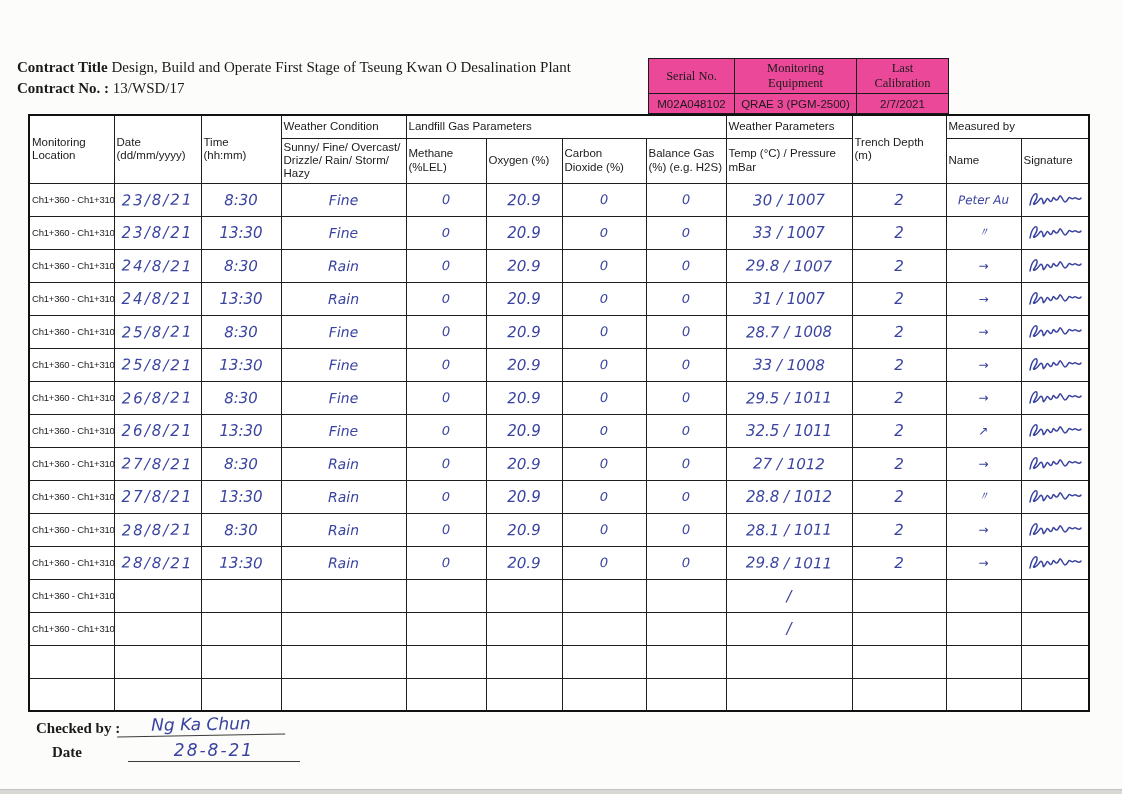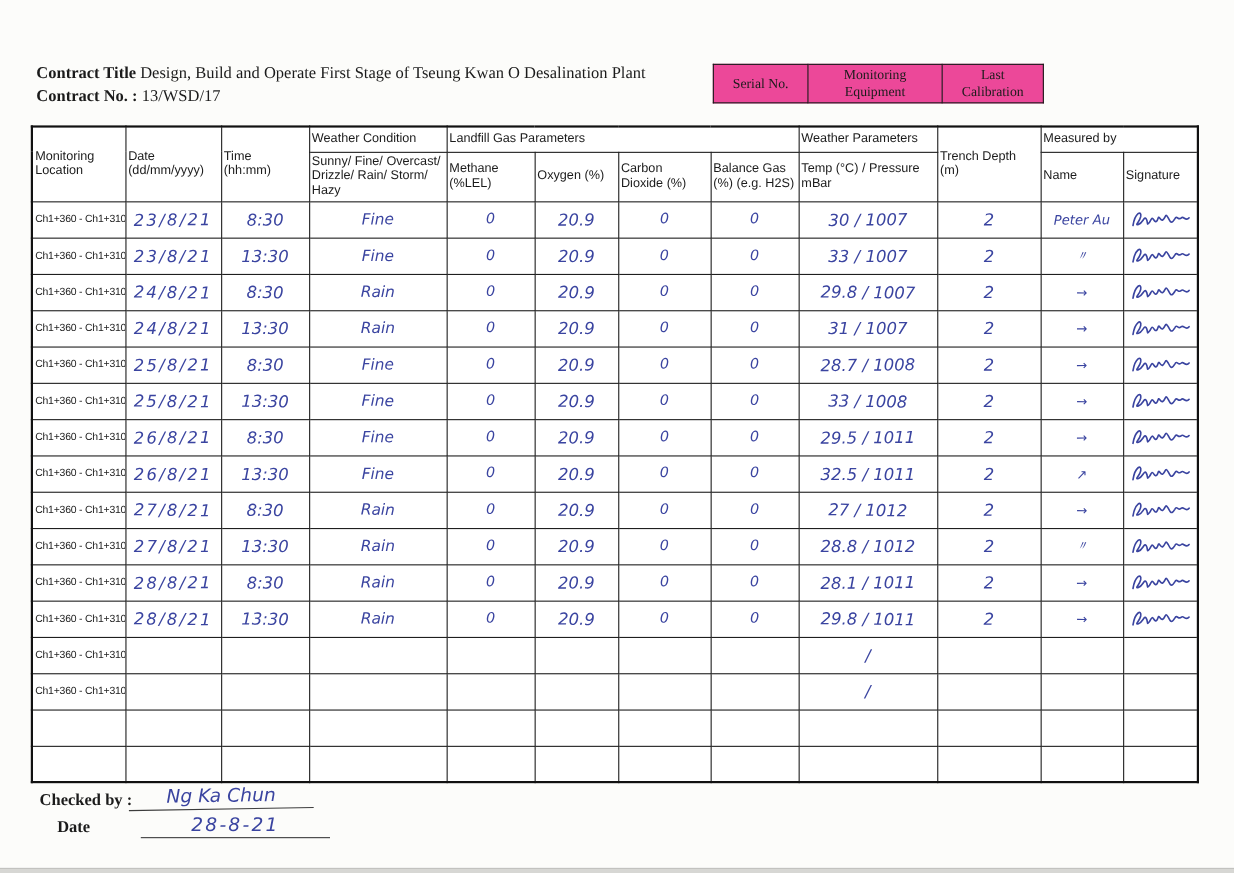--- a/index.html
+++ b/index.html
@@ -13,21 +13,21 @@
   }
   .page { position:absolute; inset:0; background:#fcfcfa; }
   .scan-edge { position:absolute; left:0; right:0; bottom:0; height:5px; background:#d7d7d4; border-top:1px solid #c2c2bf; }
 
   
   .title {
     position:absolute; left:33px; top:22px;
     font-family:"Liberation Serif", serif;
     font-weight:bold; font-size:21px; letter-spacing:0.2px;
   }
-  .contract-line { position:absolute; left:33px; font-family:"Liberation Serif", serif; font-size:15px; }
+  .contract-line { position:absolute; left:17px; font-family:"Liberation Serif", serif; font-size:15px; }
   .contract-line.l1 { top:59px; }
   .contract-line.l2 { top:80px; }
   .contract-line b { font-weight:bold; }
 
   
   .equip {
     position:absolute; left:648px; top:58px;
     border-collapse:collapse; background:#ec4899;
   }
   .equip td {
@@ -106,20 +106,25 @@
     <b>Contract No. :</b>
     <span>13/WSD/17</span>
   </div>
 
   <table class="equip">
     <tbody>
         <tr class="hdr">
       <td class="c1">Serial No.</td>
       <td class="c2">Monitoring Equipment</td>
       <td class="c3">Last Calibration</td>
+    </tr>
+    <tr>
+      <td>M02A048102</td>
+      <td>QRAE 3 (PGM-2500)</td>
+      <td>2/7/2021</td>
     </tr>
   </tbody>
     </table>
 
   <table class="main-table">
     <colgroup>
       <col style="width:85px">
         <col style="width:87px">
         <col style="width:80px">
         <col style="width:125px">

